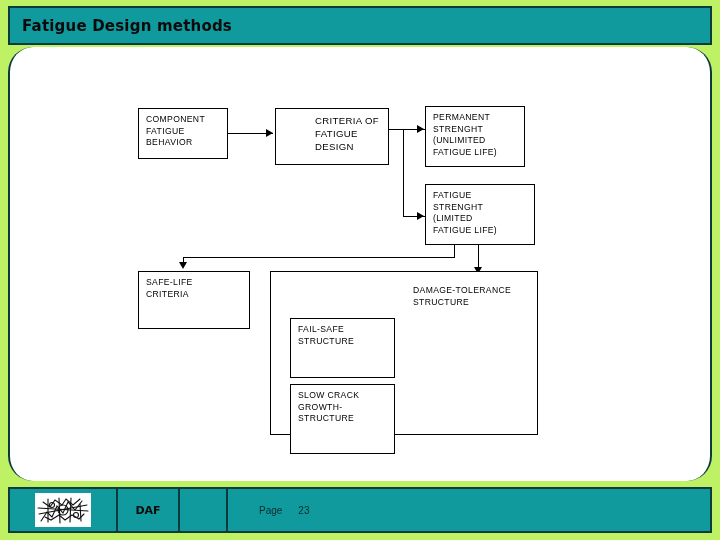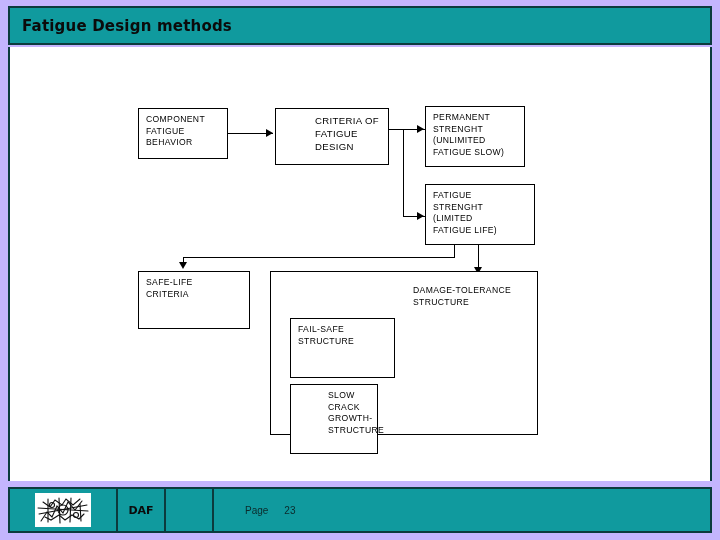--- a/index.html
+++ b/index.html
@@ -11,21 +11,21 @@
     width: 720px;
     height: 540px;
     font-family: "Liberation Sans", sans-serif;
     overflow: hidden;
   }
 
   #slide {
     position: relative;
     width: 720px;
     height: 540px;
-    background: #c4b5fd;
+    background: #bef264;
     box-sizing: border-box;
     overflow: hidden;
     text-decoration: underline;
   }
 
   
   #title-bar {
     position: absolute;
     left: 8px;
     top: 6px;
@@ -52,20 +52,21 @@
     position: absolute;
     left: 8px;
     top: 47px;
     width: 704px;
     height: 434px;
     background: #ffffff;
     border-left: 2px solid #0c3b3d;
     border-right: 2px solid #0c3b3d;
     box-sizing: border-box;
     overflow: hidden;
+    border-radius: 25px;
   }
 
   
   .dbox {
     position: absolute;
     border: 1px solid #000000;
     background: #ffffff;
     box-sizing: border-box;
     font-size: 8.6px;
     line-height: 11.6px;
@@ -122,21 +123,21 @@
   .fcell {
     display: flex;
     align-items: center;
     justify-content: center;
     border-right: 2px solid #0c3b3d;
     box-sizing: border-box;
   }
   .fcell:last-child { border-right: none; }
   #footer-logo-cell { width: 108px; }
   #footer-title-cell { width: 420px; }
-  #footer-daf-cell   { width: 48px; }
+  #footer-daf-cell   { width: 62px; }
   #footer-gap-cell   { width: 48px; }
   #footer-page-cell  { flex: 1; justify-content: flex-start; padding-left: 12px; margin-left: 19px; }
 
   #logo {
     width: 56px;
     height: 34px;
     background: #ffffff;
     overflow: hidden;
     position: relative;
   }
@@ -194,21 +195,21 @@
     <div class="ln hln" style="left:379px; top:82px; width:36px;"></div>
     <div class="arrow-r" style="left:407px; top:78px;"></div>
     <div class="ln vln" style="left:393px; top:82px; height:87px;"></div>
     <div class="ln hln" style="left:393px; top:169px; width:22px;"></div>
     <div class="arrow-r" style="left:407px; top:165px;"></div>
 
     <div class="dbox" style="left:415px; top:59px; width:100px; height:61px;">
       <div class="pad" style="white-space:pre-line;">PERMANENT
 STRENGHT
 (UNLIMITED
-FATIGUE SLOW)</div>
+FATIGUE LIFE)</div>
     </div>
 
     <div class="dbox" style="left:415px; top:137px; width:110px; height:61px;">
       <div class="pad" style="white-space:pre-line;">FATIGUE
 STRENGHT
 (LIMITED
 FATIGUE LIFE)</div>
     </div>
 
     <div class="ln vln" style="left:444px; top:198px; height:12px;"></div>
@@ -227,21 +228,21 @@
     <div class="dbox" style="left:260px; top:224px; width:268px; height:164px;"></div>
 
     <div class="plainlabel" style="left:403px; top:238px;">DAMAGE-TOLERANCE
 STRUCTURE</div>
 
     <div class="dbox" style="left:280px; top:271px; width:105px; height:60px;">
       <div class="pad" style="white-space:pre-line;">FAIL-SAFE
 STRUCTURE</div>
     </div>
 
-    <div class="dbox" style="left:280px; top:337px; width:88px; height:70px;padding-left:30px;">
+    <div class="dbox" style="left:280px; top:337px; width:105px; height:70px;">
       <div class="pad" style="white-space:pre-line;">SLOW CRACK
 GROWTH-
 STRUCTURE</div>
     </div>
 
   </div>
 
   <div id="footer">
 
     <div class="fcell" id="footer-logo-cell">

